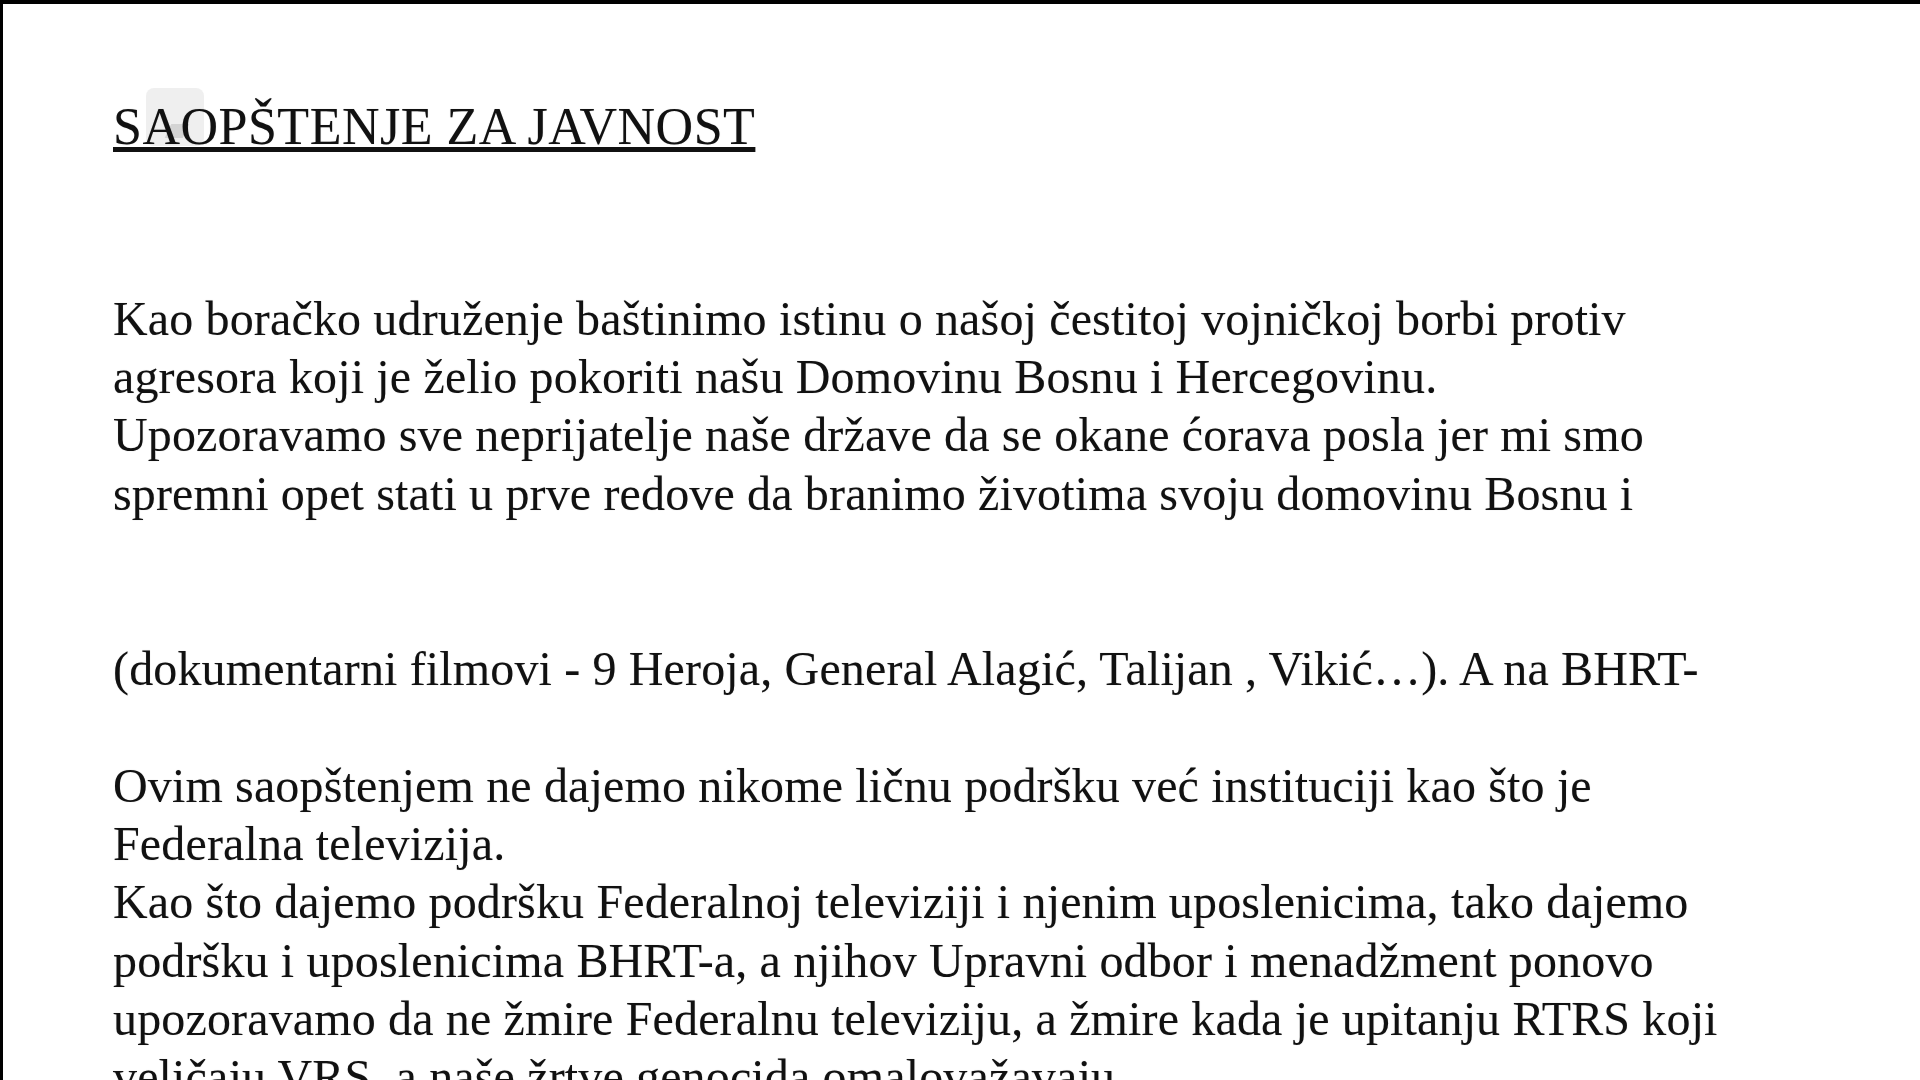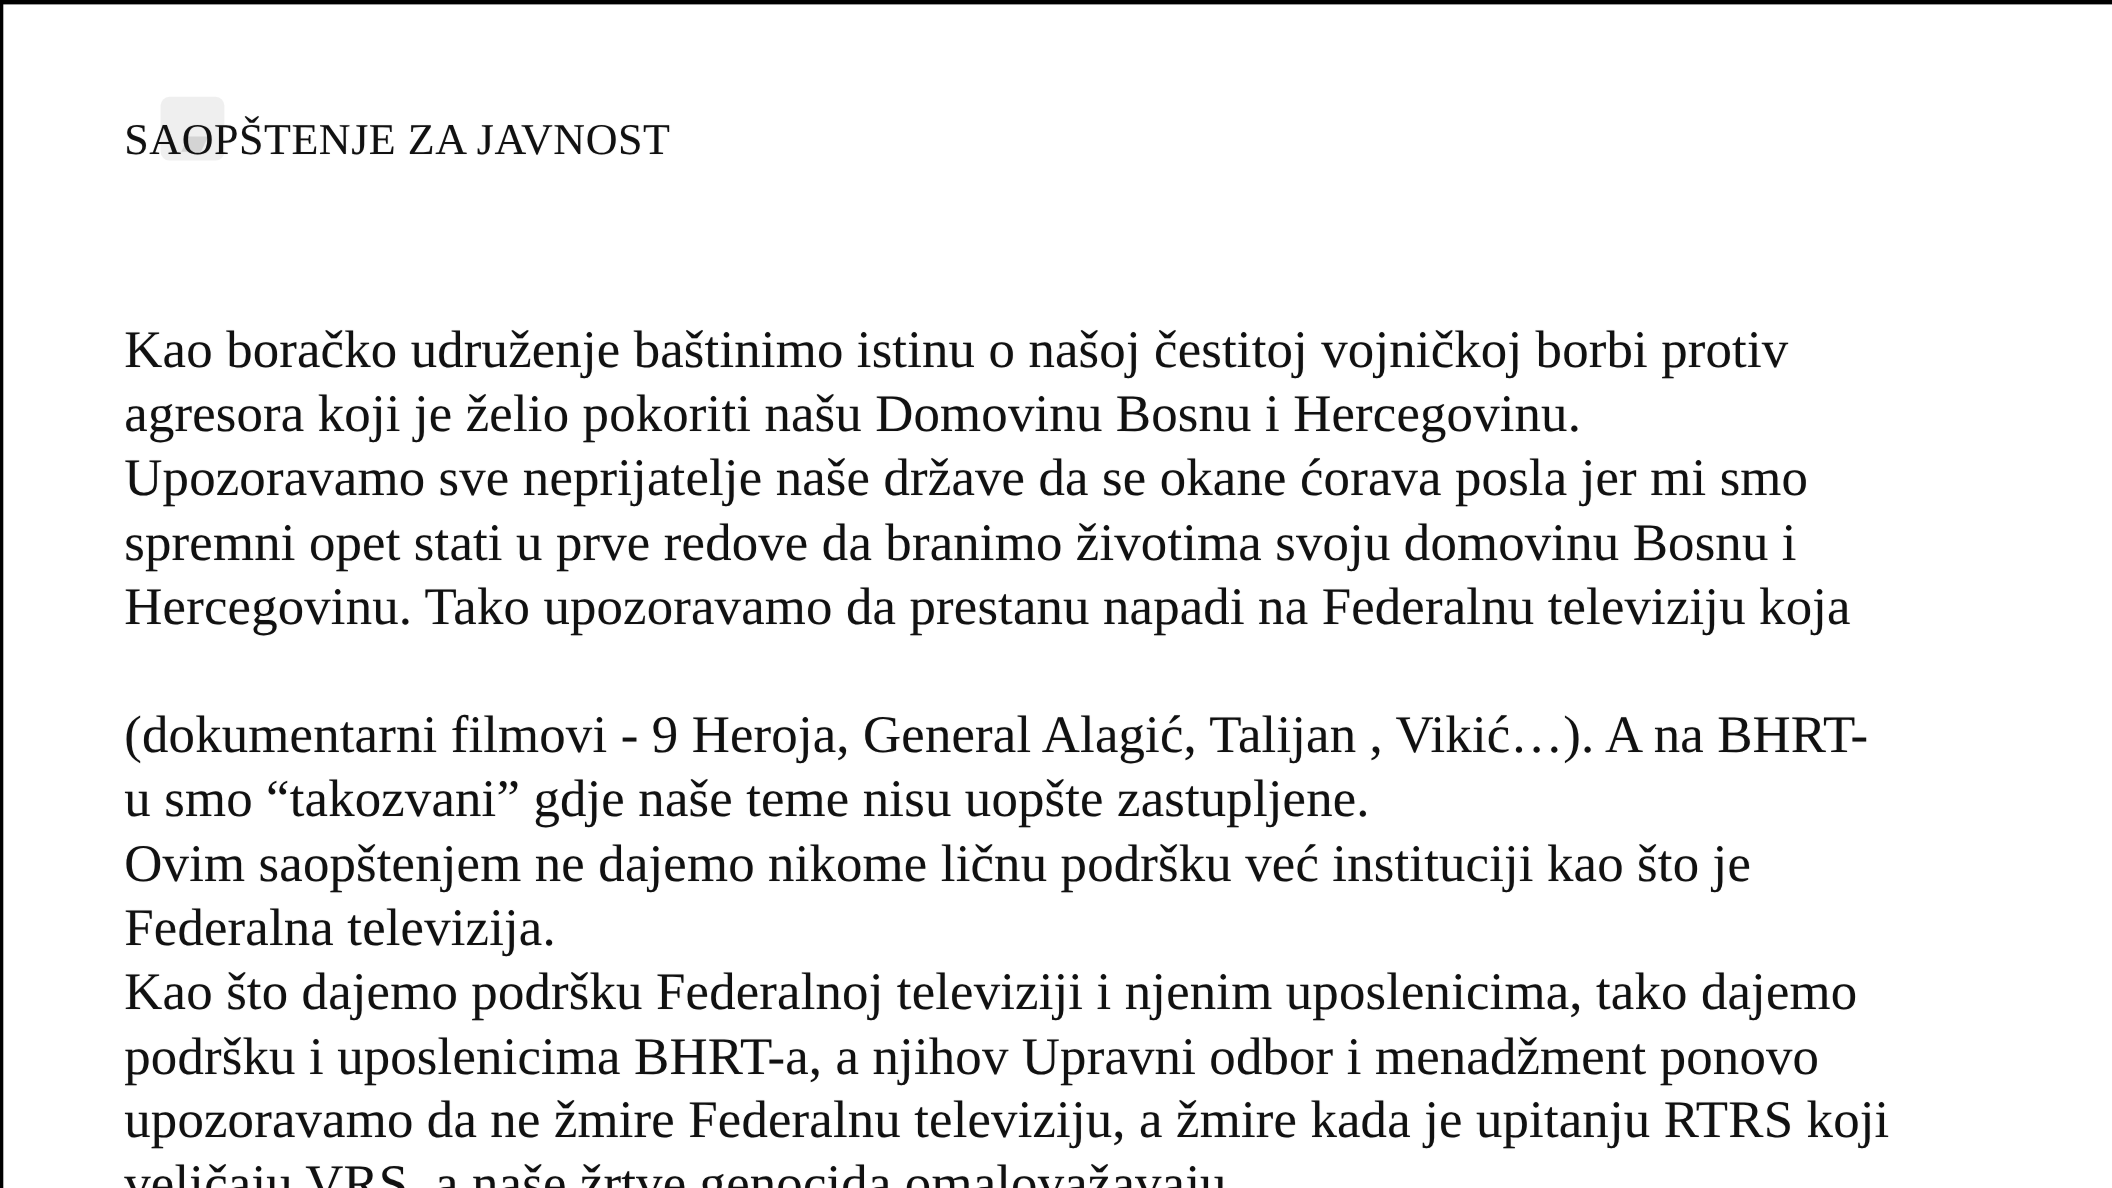--- a/index.html
+++ b/index.html
@@ -23,24 +23,25 @@
     font-family: "Liberation Serif", "DejaVu Serif", serif;
     color: #111111;
     position: absolute;
     white-space: nowrap;
     margin: 0;
     text-shadow: 0 0 1px rgba(0,0,0,0.25);
   }
   .title {
     left: 110px;
     top: 96px;
-    font-size: 40px;
+    font-size: 52px;
     line-height: 54px;
     letter-spacing: 0.5px;
     font-weight: normal;
+    text-decoration: underline;
   }
   .line {
     left: 110px;
     font-size: 48px;
     line-height: 56px;
     letter-spacing: 0.15px;
   }
   .watermark {
     position: absolute;
     left: 143px;
@@ -66,22 +67,20 @@
 
 <div class="page">
   <div class="watermark"></div>
 
   <h1 class="doc-text title">SAOPŠTENJE ZA JAVNOST</h1>
 
   <p class="doc-text line" style="top:287px"> Kao boračko udruženje baštinimo istinu o našoj čestitoj vojničkoj borbi protiv</p>
   <p class="doc-text line" style="top:403px">Upozoravamo sve neprijatelje naše države da se okane ćorava posla jer mi smo</p>
   <p class="doc-text line" style="top:345px">agresora koji je želio pokoriti našu Domovinu Bosnu i Hercegovinu.</p>
   <p class="doc-text line" style="top:462px">spremni opet stati u prve redove da branimo životima svoju domovinu Bosnu i</p>
-  <p class="doc-text line" style="top:520px">Hercegovinu. Tako upozoravamo da prestanu napadi na Federalnu televiziju koja</p>
   <p class="doc-text line" style="top:637px">(dokumentarni filmovi - 9 Heroja, General Alagić, Talijan , Vikić…). A na BHRT-</p>
-  <p class="doc-text line" style="top:695px">u smo “takozvani” gdje naše teme nisu uopšte zastupljene.</p>
   <p class="doc-text line" style="top:754px">Ovim saopštenjem ne dajemo nikome ličnu podršku već instituciji kao što je</p>
   <p class="doc-text line" style="top:870px">Kao što dajemo podršku Federalnoj televiziji i njenim uposlenicima, tako dajemo</p>
   <p class="doc-text line" style="top:812px">Federalna televizija.</p>
   <p class="doc-text line" style="top:929px">podršku i uposlenicima BHRT-a, a njihov Upravni odbor i menadžment ponovo</p>
   <p class="doc-text line" style="top:987px">upozoravamo da ne žmire Federalnu televiziju, a žmire kada je upitanju RTRS koji</p>
   <p class="doc-text line" style="top:1045px">veličaju VRS, a naše žrtve genocida omalovažavaju.</p>
 </div>
 
 </body></html>

